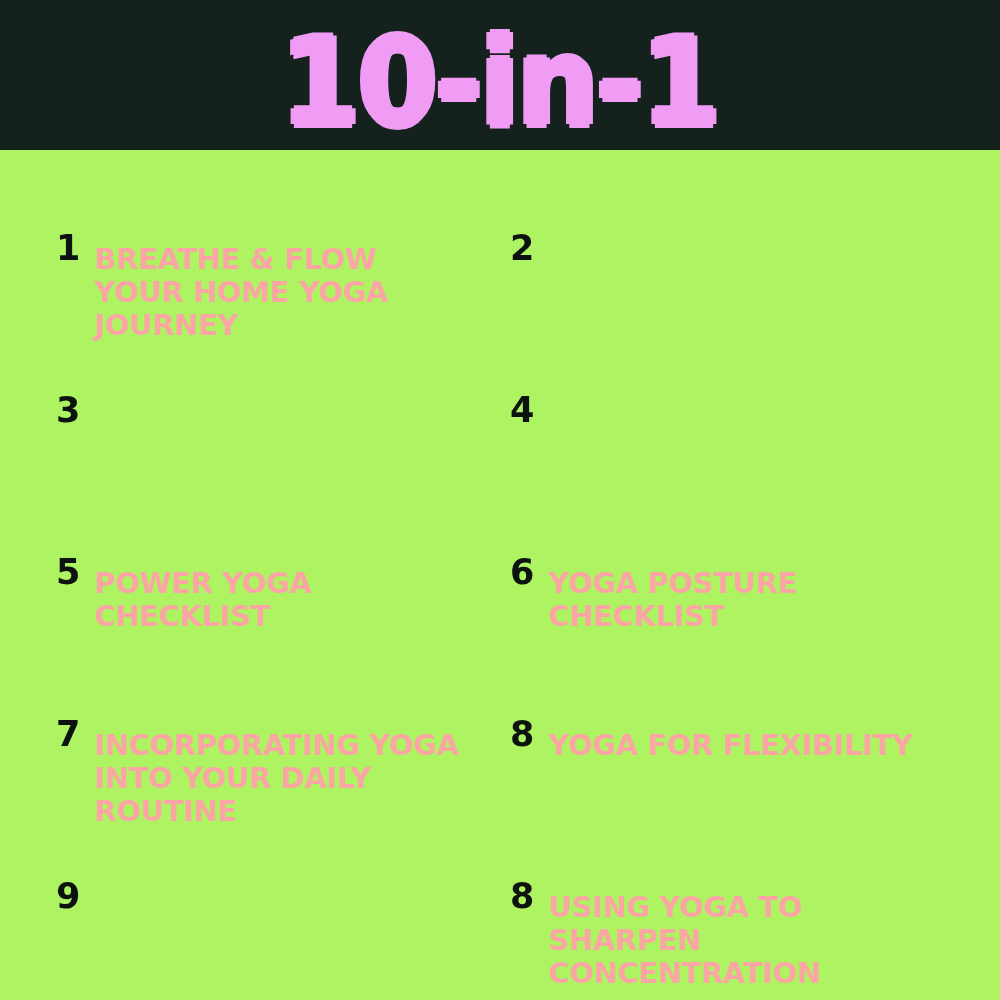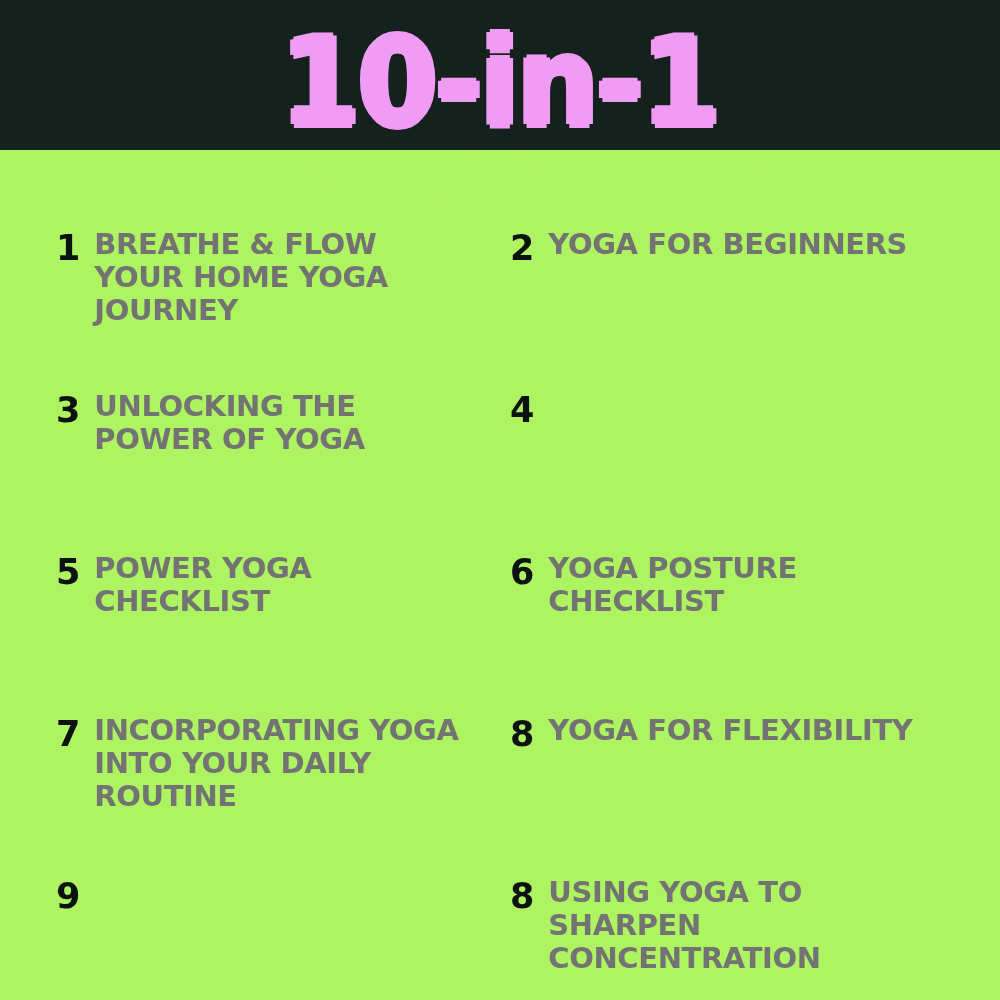--- a/index.html
+++ b/index.html
@@ -111,23 +111,24 @@
     color: #0b120f;
     flex: 0 0 auto;
     margin-right: 14px;
   }
   .label {
     font-family: "DejaVu Sans", sans-serif;
     font-weight: bold;
     font-size: 29px;
     line-height: 33px;
     letter-spacing: -0.4px;
-    color: #737373;
+    color: #fca5a5;
     text-transform: uppercase;
     max-width: 380px;
+    margin-top: 15px;
   }
 </style>
 </head>
 <body>
 
 <div id="poster">
 
   <div class="header">
     <div class="title">10-in-1</div>
   </div>
@@ -148,26 +149,24 @@
   <div class="notch-fill"></div>
 
   <div class="list">
 
     <div class="item">
       <span class="num">1</span>
       <span class="label">BREATHE &amp; FLOW YOUR HOME YOGA JOURNEY</span>
     </div>
     <div class="item col2">
       <span class="num">2</span>
-      <span class="label">YOGA FOR BEGINNERS</span>
     </div>
 
     <div class="item">
       <span class="num">3</span>
-      <span class="label">UNLOCKING THE POWER OF YOGA</span>
     </div>
     <div class="item col2">
       <span class="num">4</span>
     </div>
 
     <div class="item">
       <span class="num">5</span>
       <span class="label">POWER YOGA CHECKLIST</span>
     </div>
     <div class="item col2">

